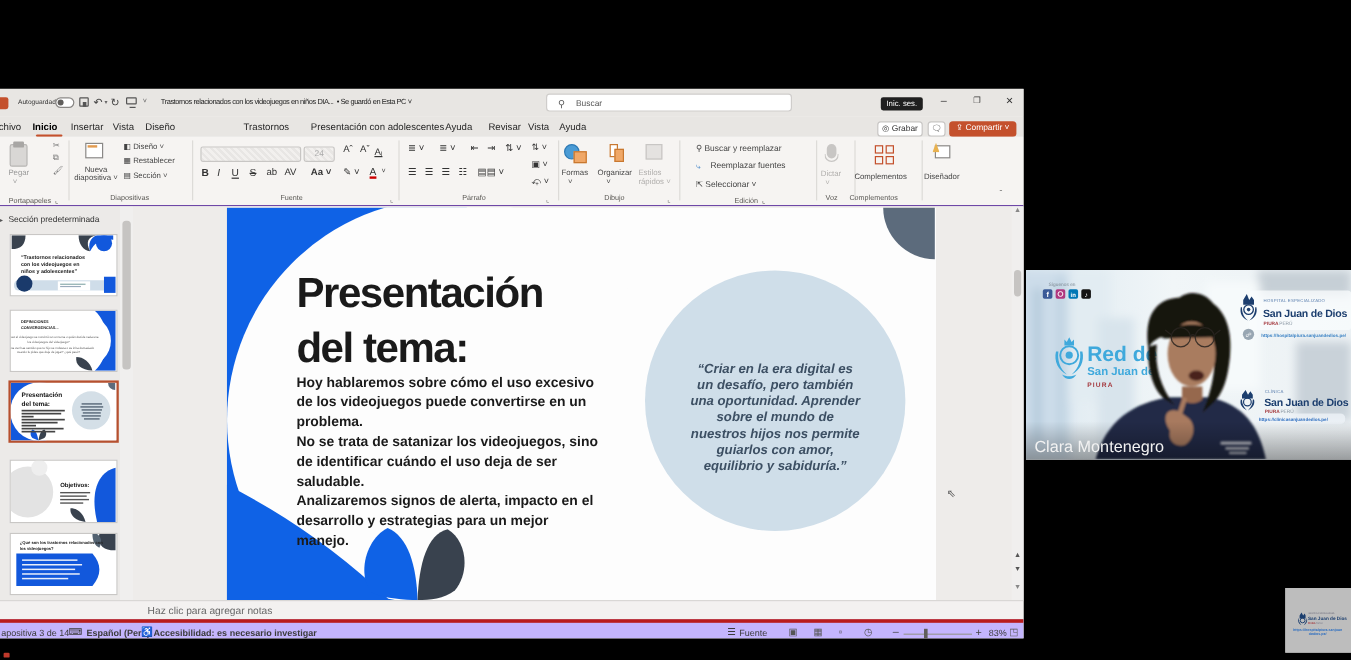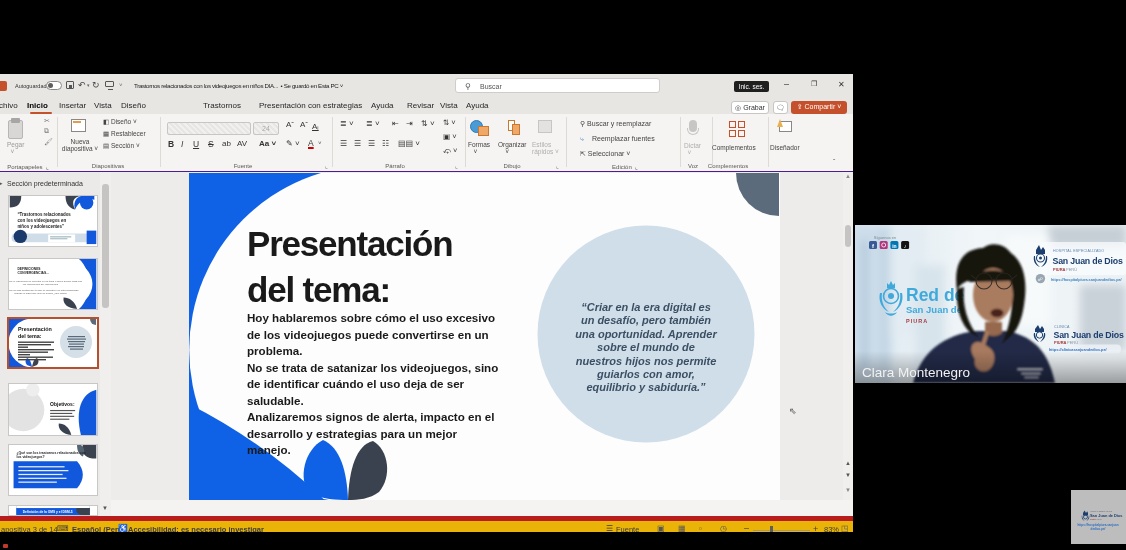--- a/index.html
+++ b/index.html
@@ -15,21 +15,21 @@
 .glabel{position:absolute;top:49px;font-size:6px;color:#5a5854;width:60px;text-align:center;}
 .gdiv{position:absolute;top:3px;height:50px;width:1px;background:#dddbd8;}
 .ricon{position:absolute;font-size:8px;color:#444;}
 #workspace{left:0;top:98px;width:853px;height:328px;background:#eeecea;}
 #panel{left:0;top:0;width:100px;height:328px;background:#eceae8;}
 #panelsb{left:100px;top:0;width:11px;height:328px;background:#f0efee;}
 #panelsb .thumbbar{position:absolute;left:2px;width:7px;background:#c6c4c2;border-radius:3px;}
 #canvasarea{left:111px;top:0;width:732px;height:328px;background:#eeecea;}
 #rightsb{left:843px;top:0;width:10px;height:328px;background:#f0efee;}
 #notesbar{left:0;top:426px;width:853px;height:16px;background:#f3f1f0;border-top:1px solid #d9d7d5;font-size:8.5px;color:#666;}
-#statusbar{left:0;top:442px;width:853px;height:16px;background:#eab308;border-top:5px solid #b91c1c;font-size:7.5px;color:#3b3b3b;text-align:center;}
+#statusbar{left:0;top:442px;width:853px;height:16px;background:#c4b5fd;border-top:3px solid #b91c1c;font-size:7.5px;color:#3b3b3b;text-align:center;}
 
 #cam{left:855px;top:225px;width:271px;height:158px;background:#e9eff4;overflow:hidden;}
 #graybox{left:1071px;top:490px;width:55px;height:54px;background:#bdbdbd;overflow:hidden;}
 .thumb{position:absolute;left:8px;width:90px;background:#fff;border:1px solid #c9c7c5;}
 .thumbsel{position:absolute;left:7px;width:92px;border:2px solid #b5502f;background:#fff;}
 </style>
 </head>
 <body>
 <div id="stage">
   <div id="ppt" class="abs">
@@ -60,21 +60,21 @@
     </div>
     <div id="menubar" class="abs">
       <span class="menuitem" style="left:-1px;">chivo</span>
       <span class="menuitem" style="left:27px;color:#000;font-weight:bold;">Inicio</span>
       <div class="abs" style="left:30px;top:15px;width:22px;height:2px;background:#c4502c;border-radius:1px;"></div>
       <span class="menuitem" style="left:59px;">Insertar</span>
       <span class="menuitem" style="left:94px;">Vista</span>
       <span class="menuitem" style="left:121px;">Diseño</span>
       <span class="menuitem" style="left:155px;margin-top:24px;">Transiciones</span>
       <span class="menuitem" style="left:203px;">Trastornos</span>
-      <span class="menuitem" style="left:259px;">Presentación con estrategias</span>
+      <span class="menuitem" style="left:259px;">Presentación con adolescentes</span>
       <span class="menuitem" style="left:371px;">Ayuda</span>
       <span class="menuitem" style="left:407px;">Revisar</span>
       <span class="menuitem" style="left:440px;">Vista</span>
       <span class="menuitem" style="left:466px;">Ayuda</span>
       <div class="abs" style="left:731px;top:4px;width:38px;height:13px;background:#fff;border:1px solid #c8c6c4;border-radius:3px;font-size:7px;color:#333;text-align:center;line-height:12px;">◎ Grabar</div>
       <div class="abs" style="left:773px;top:4px;width:15px;height:13px;background:#fff;border:1px solid #c8c6c4;border-radius:3px;font-size:7px;color:#444;text-align:center;line-height:12px;">🗨</div>
       <div class="abs" style="left:791px;top:4px;width:56px;height:13px;background:#c4502c;border-radius:3px;font-size:7px;color:#fff;text-align:center;line-height:12px;">⇪ Compartir ˅</div>
     </div>
     <div id="ribbon" class="abs">
 
@@ -315,20 +315,23 @@
         <span class="abs" style="left:678px;top:234px;font-size:9px;color:#555;">⇖</span>
       </div>
       <div id="rightsb" class="abs">
         <span class="abs" style="left:2px;top:1px;font-size:6px;color:#888;">▲</span>
         <div class="abs" style="left:2px;top:53px;width:6px;height:22px;background:#c6c4c2;border-radius:3px;"></div>
         <span class="abs" style="left:2px;top:288px;font-size:6px;color:#555;">▲︎</span>
         <span class="abs" style="left:2px;top:300px;font-size:6px;color:#555;">▼︎</span>
         <span class="abs" style="left:2px;top:315px;font-size:6px;color:#888;">▼</span>
       </div>
     </div>
+    <div id="notesbar" class="abs">
+        <span style="position:absolute;left:123px;top:3px;">Haz clic para agregar notas</span>
+      </div>
     <div id="statusbar" class="abs">
       <span class="abs" style="left:1px;top:4px;">apositiva 3 de 14</span>
       <span class="abs" style="left:57px;top:3px;font-size:8px;">⌨</span>
       <span class="abs" style="left:72px;top:4px;font-weight:bold;">Español (Perú)</span>
       <span class="abs" style="left:118px;top:3px;font-size:8px;">♿</span>
       <span class="abs" style="left:128px;top:4px;font-weight:bold;">Accesibilidad: es necesario investigar</span>
       <span class="abs" style="left:606px;top:3px;font-size:8px;">☰</span>
         <span class="abs" style="left:616px;top:4px;">Fuente</span>
       <span class="abs" style="left:657px;top:3px;font-size:8px;color:#555;">▣</span>
       <span class="abs" style="left:678px;top:3px;font-size:8px;color:#555;">▦</span>

